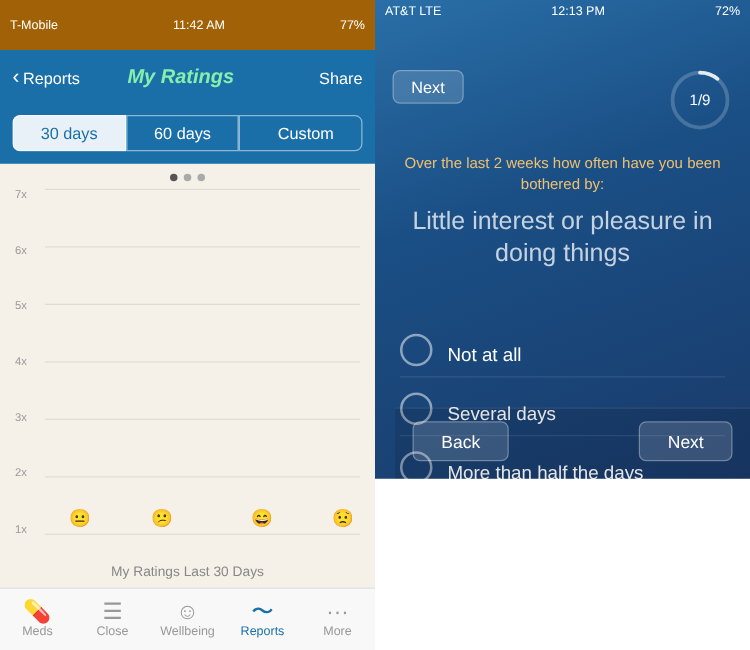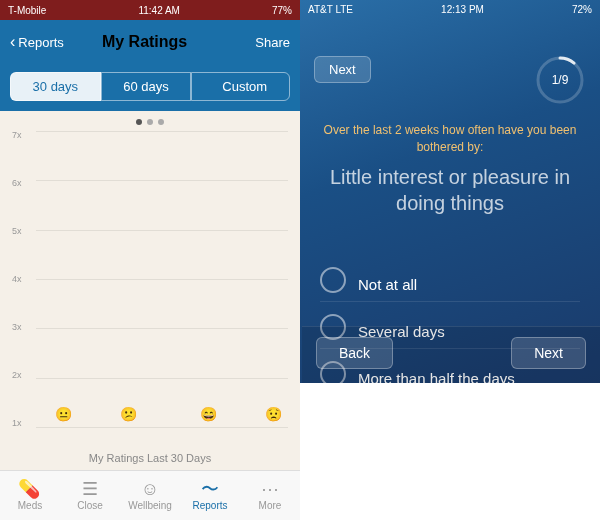--- a/index.html
+++ b/index.html
@@ -15,27 +15,27 @@
     .left-panel {
       width: 300px;
       height: 520px;
       background: #f5f0e8;
       display: flex;
       flex-direction: column;
       position: relative;
     }
 
     .status-bar-left {
-      background: #7f1d1d;
+      background: #a16207;
       color: white;
       font-size: 10px;
       display: flex;
       justify-content: space-between;
       align-items: center;
-      padding: 0 8px;
+      padding: 20px 8px;
       height: 20px;
     }
 
     .nav-bar {
       background: #1a6fa8;
       display: flex;
       align-items: center;
       padding: 6px 10px;
       height: 44px;
     }
@@ -48,26 +48,27 @@
       gap: 3px;
       cursor: pointer;
     }
 
     .back-chevron {
       font-size: 16px;
       line-height: 1;
     }
 
     .nav-title {
-      color: #000000;
+      color: #86efac;
       font-size: 16px;
       font-weight: 600;
       flex: 1;
       text-align: center;
       margin-left: -30px;
+      font-style: italic;
     }
 
     .share-btn {
       color: white;
       font-size: 13px;
       cursor: pointer;
     }
 
     .segment-control {
       background: #1a6fa8;
@@ -353,21 +354,21 @@
 
     .option-label {
       color: white;
       font-size: 15px;
       font-weight: 300;
     }
 
     .bottom-buttons {
       position: absolute;
       bottom: 0;
-      left: 2px;
+      left: 16px;
       right: 0;
       display: flex;
       justify-content: space-between;
       padding: 10px 14px 14px;
       border-top: 1px solid rgba(255,255,255,0.1);
       background: rgba(0,0,0,0.1);
     }
 
     .nav-action-btn {
       background: rgba(255,255,255,0.15);

